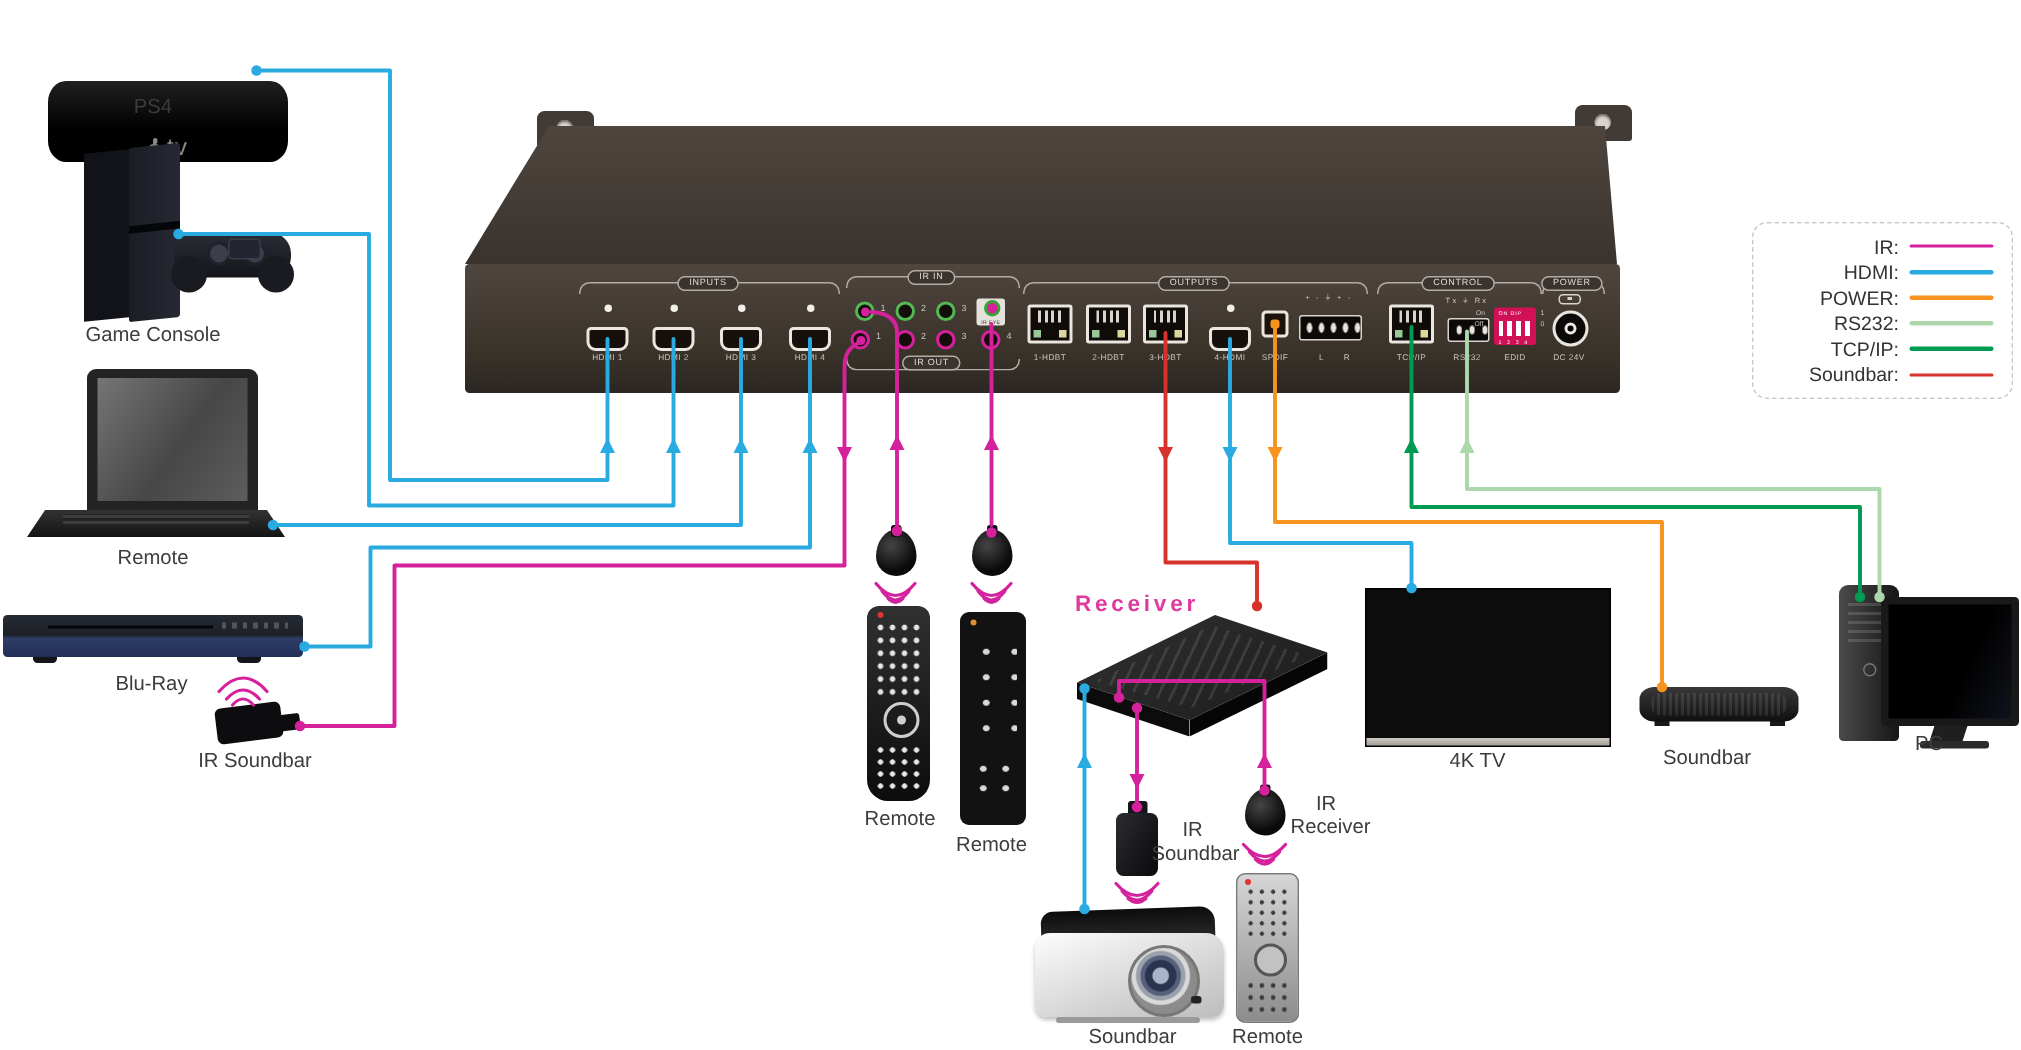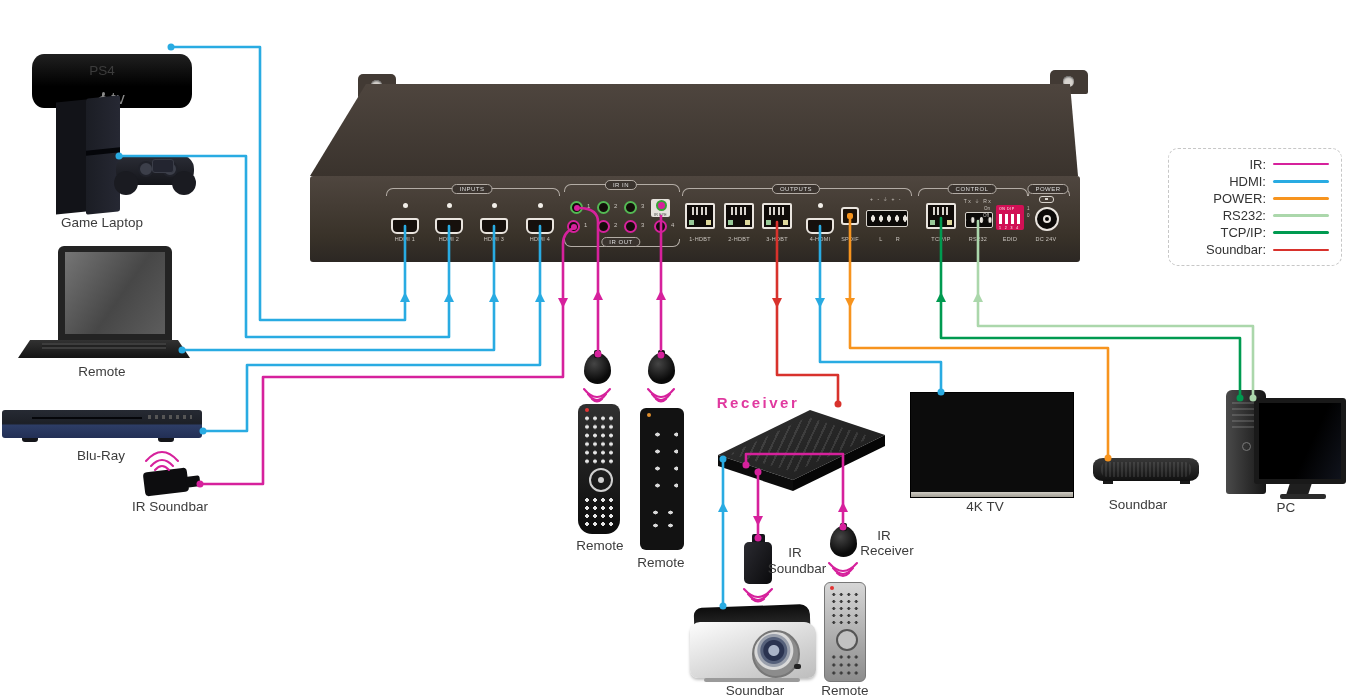--- a/index.html
+++ b/index.html
@@ -416,30 +416,30 @@
       <path class="wave s-ir" d="M752,599 Q758,604 764,599"></path>
     </g>
     <g>
       <path class="wave s-ir" d="M829,563 Q843,579 857,563"></path>
         <path class="wave s-ir" d="M833,568 Q843,580 853,568"></path>
       <path class="wave s-ir" d="M837,573 Q843,579 849,573"></path>
     </g>
   </svg>
 
   <div class="dlabel" style="left:102px;top:63px;">PS4</div>
-  <div class="dlabel" style="left:102px;top:215px;">Game Laptop</div>
+  <div class="dlabel" style="left:102px;top:215px;">Game Console</div>
   <div class="dlabel" style="left:102px;top:364px;">Remote</div>
   <div class="dlabel" style="left:101px;top:448px;">Blu-Ray</div>
   <div class="dlabel" style="left:170px;top:499px;">IR Soundbar</div>
   <div class="dlabel" style="left:600px;top:538px;">Remote</div>
   <div class="dlabel" style="left:661px;top:555px;">Remote</div>
   <div class="dlabel pink" style="left:758px;top:394px;">Receiver</div>
   <div class="dlabel" style="left:985px;top:499px;">4K TV</div>
   <div class="dlabel" style="left:1138px;top:497px;">Soundbar</div>
-  <div class="dlabel" style="left:1286px;top:500px;">PC</div>
+  <div class="dlabel" style="left:1286px;top:488px;">PC</div>
   <div class="dlabel" style="left:795px;top:545px;">IR</div>
   <div class="dlabel" style="left:797px;top:561px;">Soundbar</div>
   <div class="dlabel" style="left:884px;top:528px;">IR</div>
   <div class="dlabel" style="left:887px;top:543px;">Receiver</div>
   <div class="dlabel" style="left:755px;top:683px;">Soundbar</div>
   <div class="dlabel" style="left:845px;top:683px;">Remote</div>
 
   <div class="legend">
     <div id="legend-rows">
         <div class="lg-row">

